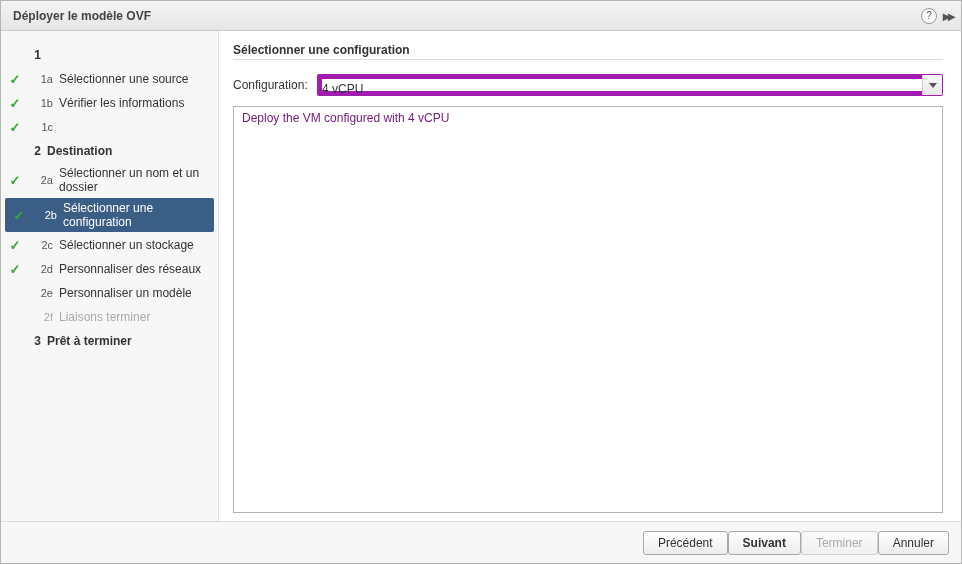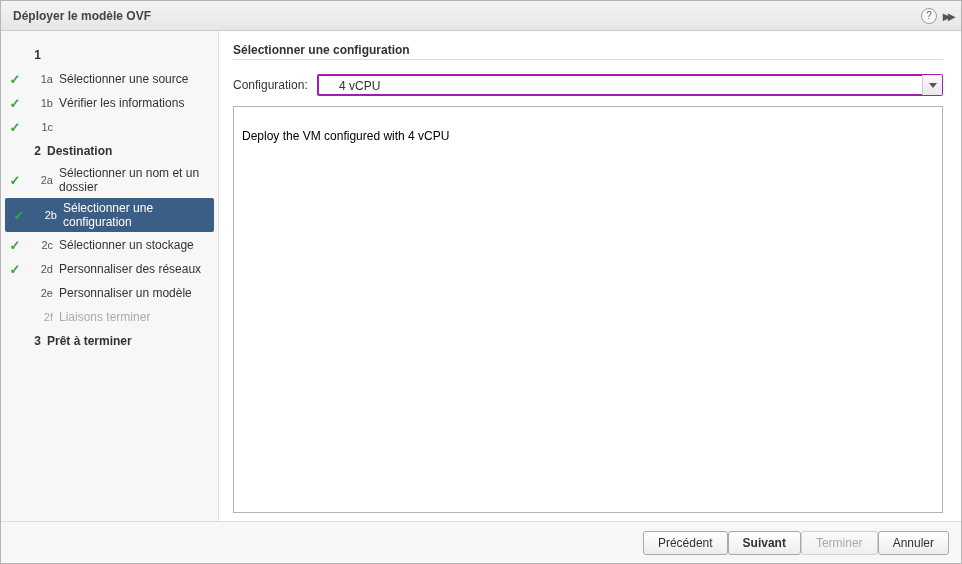--- a/index.html
+++ b/index.html
@@ -28,25 +28,25 @@
   .step.clickable { cursor: pointer; }
 
   .main { flex: 1; padding: 12px 18px 8px 14px; display: flex; flex-direction: column; }
   .main-title { font-weight: bold; color: #333; margin-bottom: 2px; }
   .main-subtitle { color: #555; margin-bottom: 8px; }
   .divider { height: 1px; background: #ddd; margin-bottom: 14px; }
 
   .config-row { display: flex; align-items: center; margin-bottom: 10px; }
   .config-label { width: 84px; }
   .select-wrap { flex: 1; position: relative; }
-  .select-field { width: 100%; height: 22px; border: 2px solid #a21caf; border-radius: 2px; background: #fff; padding: 0 24px 0 20px; font-size: 12px; color: #333; line-height: 20px; cursor: pointer; }
+  .select-field { width: 100%; height: 22px; border: 5px solid #a21caf; border-radius: 2px; background: #fff; padding: 0 24px 0 0; font-size: 12px; color: #333; line-height: 20px; cursor: pointer; }
   .select-arrow { position: absolute; right: 1px; top: 1px; width: 20px; height: 20px; border-left: 1px solid #ccc; background: linear-gradient(#fafafa,#e8e8e8); display: flex; align-items: center; justify-content: center; }
   .select-arrow svg { display: block; }
 
-  .description-box { flex: 1; border: 1px solid #b3b3b3; background: #fff; padding: 22px 8px; color: #000000; overflow: auto; }
+  .description-box { flex: 1; border: 1px solid #b3b3b3; background: #fff; padding: 4px 8px; color: #701a75; overflow: auto; }
 
   .footer { height: 42px; border-top: 1px solid #ddd; background: #f7f7f7; display: flex; align-items: center; justify-content: flex-end; padding: 0 12px; }
   .btn { height: 24px; padding: 0 14px; border: 1px solid #a9a9a9; border-radius: 3px; background: linear-gradient(#ffffff, #ededed); color: #333; font-size: 12px; cursor: pointer; }
   .btn:disabled { color: #aaa; cursor: default; background: linear-gradient(#fafafa,#f0f0f0); border-color: #cfcfcf; text-align: right; }
   .btn.primary { font-weight: bold; }
 </style>
 </head>
 <body>
 
 <div class="window">

